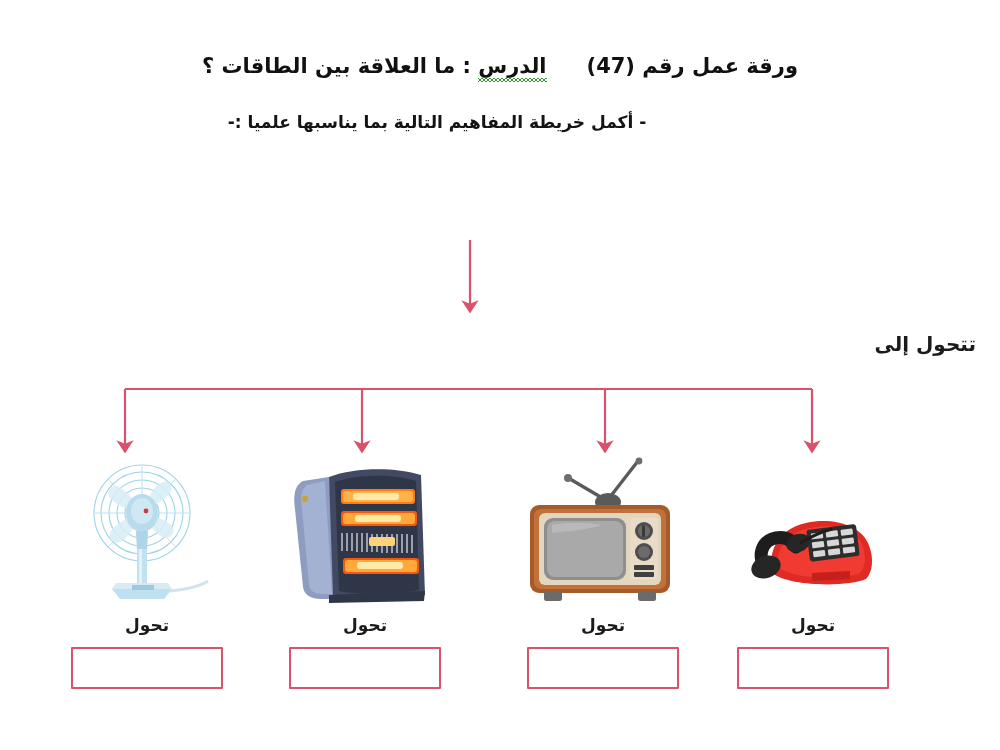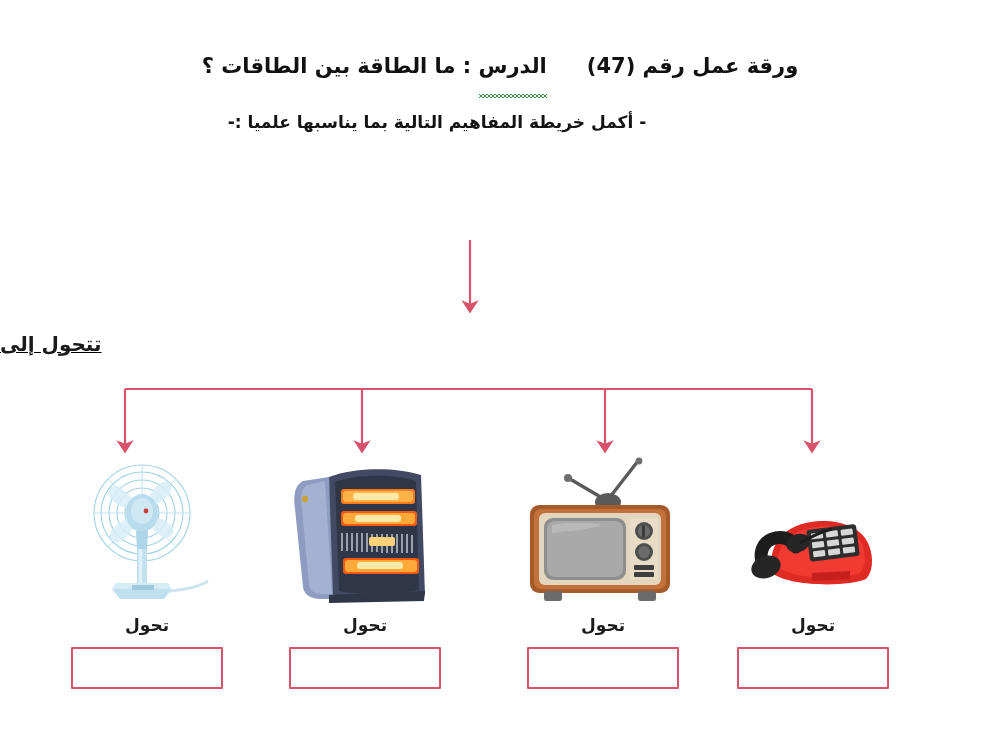--- a/index.html
+++ b/index.html
@@ -34,21 +34,21 @@
     font-size: 21px;
     font-weight: bold;
     color: #111111;
     letter-spacing: 0px;
     vertical-align: baseline;
   }
   .title-seg.worksheet { margin-left: 40px; }
   .lesson-word {
     position: relative;
     display: inline-block;
-    padding-bottom: 18px;
+    padding-bottom: 2px;
   }
   .lesson-word::after {
     content: "";
     position: absolute;
     left: 0;
     right: 0;
     bottom: -2px;
     height: 4px;
     background-image:
       linear-gradient(45deg, transparent 40%, #2e8b2e 40%, #2e8b2e 60%, transparent 60%),
@@ -88,23 +88,22 @@
     font-weight: bold;
     color: #c8304a;
     letter-spacing: .3px;
   }
 
   .mid-node {
     position: absolute;
     top: 332px;
     left: 0;
     width: 976px;
-    text-align: left;
-    direction: rtl;
-    text-decoration: underline;
+    text-align: right;
+    direction: rtl;
   }
   .mid-node .mid-label {
     font-size: 20px;
     font-weight: bold;
     color: #1b1b1b;
   }
 
   svg.connectors {
     position: absolute;
     left: 0;
@@ -157,21 +156,21 @@
   #col-heater { left: 270px; }
   #col-tv     { left: 508px; }
   #col-phone  { left: 718px; }
 </style>
 </head>
 <body>
 
 <div id="sheet">
 
   <div class="title-row">
-    <span class="title-seg worksheet">ورقة عمل رقم (47)</span><span class="title-seg"><span class="lesson-word">الدرس</span><span> : </span><span>ما الطاقة بين الطاقات ؟</span></span>
+    <span class="title-seg worksheet">ورقة عمل رقم (47)</span><span class="title-seg"><span class="lesson-word">الدرس</span><span> : </span><span>ما العلاقة بين الطاقات ؟</span></span>
   </div>
 
   <div class="subtitle-row">
     <span class="subtitle">- أكمل خريطة المفاهيم التالية بما يناسبها علميا :-</span>
   </div>
 
 
   <div class="mid-node">
     <span class="mid-label">تتحول إلى</span>
   </div>

